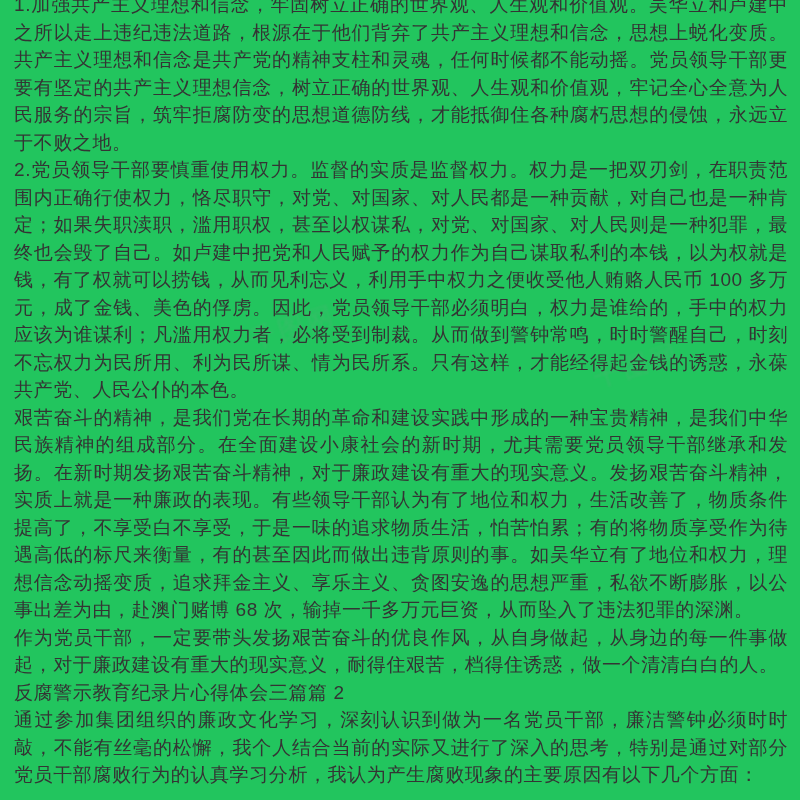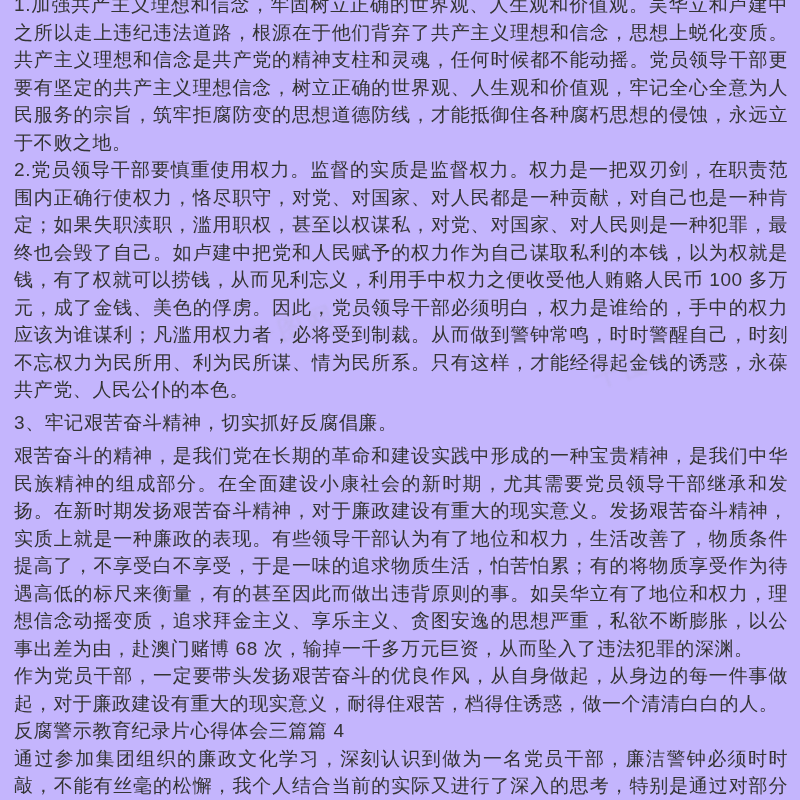--- a/index.html
+++ b/index.html
@@ -5,21 +5,21 @@
   html, body {
     margin: 0;
     padding: 0;
     background: #ffffff;
   }
   .page {
     position: relative;
     width: 800px;
     height: 800px;
     overflow: hidden;
-    background: #c4b5fd;
+    background: #22c55e;
     font-family: "Liberation Sans", "DejaVu Sans", sans-serif;
   }
   .content {
     position: absolute;
     top: -9px;
     left: 14px;
     right: 12px;
     z-index: 2;
   }
   p.para {
@@ -57,20 +57,19 @@
 <body>
 
 <div class="page">
 
   <span class="watermark wm-1">千图网</span>
   <span class="watermark wm-2">千图网</span>
 
   <div class="content">
     <p class="para">1.加强共产主义理想和信念，牢固树立正确的世界观、人生观和价值观。吴华立和卢建中之所以走上违纪违法道路，根源在于他们背弃了共产主义理想和信念，思想上蜕化变质。共产主义理想和信念是共产党的精神支柱和灵魂，任何时候都不能动摇。党员领导干部更要有坚定的共产主义理想信念，树立正确的世界观、人生观和价值观，牢记全心全意为人民服务的宗旨，筑牢拒腐防变的思想道德防线，才能抵御住各种腐朽思想的侵蚀，永远立于不败之地。</p>
     <p class="para">2.党员领导干部要慎重使用权力。监督的实质是监督权力。权力是一把双刃剑，在职责范围内正确行使权力，恪尽职守，对党、对国家、对人民都是一种贡献，对自己也是一种肯定；如果失职渎职，滥用职权，甚至以权谋私，对党、对国家、对人民则是一种犯罪，最终也会毁了自己。如卢建中把党和人民赋予的权力作为自己谋取私利的本钱，以为权就是钱，有了权就可以捞钱，从而见利忘义，利用手中权力之便收受他人贿赂人民币 100 多万元，成了金钱、美色的俘虏。因此，党员领导干部必须明白，权力是谁给的，手中的权力应该为谁谋利；凡滥用权力者，必将受到制裁。从而做到警钟常鸣，时时警醒自己，时刻不忘权力为民所用、利为民所谋、情为民所系。只有这样，才能经得起金钱的诱惑，永葆共产党、人民公仆的本色。</p>
-    <p class="para heading-gap">3、牢记艰苦奋斗精神，切实抓好反腐倡廉。</p>
     <p class="para">艰苦奋斗的精神，是我们党在长期的革命和建设实践中形成的一种宝贵精神，是我们中华民族精神的组成部分。在全面建设小康社会的新时期，尤其需要党员领导干部继承和发扬。在新时期发扬艰苦奋斗精神，对于廉政建设有重大的现实意义。发扬艰苦奋斗精神，实质上就是一种廉政的表现。有些领导干部认为有了地位和权力，生活改善了，物质条件提高了，不享受白不享受，于是一味的追求物质生活，怕苦怕累；有的将物质享受作为待遇高低的标尺来衡量，有的甚至因此而做出违背原则的事。如吴华立有了地位和权力，理想信念动摇变质，追求拜金主义、享乐主义、贪图安逸的思想严重，私欲不断膨胀，以公事出差为由，赴澳门赌博 68 次，输掉一千多万元巨资，从而坠入了违法犯罪的深渊。</p>
     <p class="para">作为党员干部，一定要带头发扬艰苦奋斗的优良作风，从自身做起，从身边的每一件事做起，对于廉政建设有重大的现实意义，耐得住艰苦，档得住诱惑，做一个清清白白的人。</p>
-    <p class="para">反腐警示教育纪录片心得体会三篇篇 4</p>
+    <p class="para">反腐警示教育纪录片心得体会三篇篇 2</p>
     <p class="para">通过参加集团组织的廉政文化学习，深刻认识到做为一名党员干部，廉洁警钟必须时时敲，不能有丝毫的松懈，我个人结合当前的实际又进行了深入的思考，特别是通过对部分党员干部腐败行为的认真学习分析，我认为产生腐败现象的主要原因有以下几个方面：</p>
   </div>
 
 </div>
 
 </body></html>

